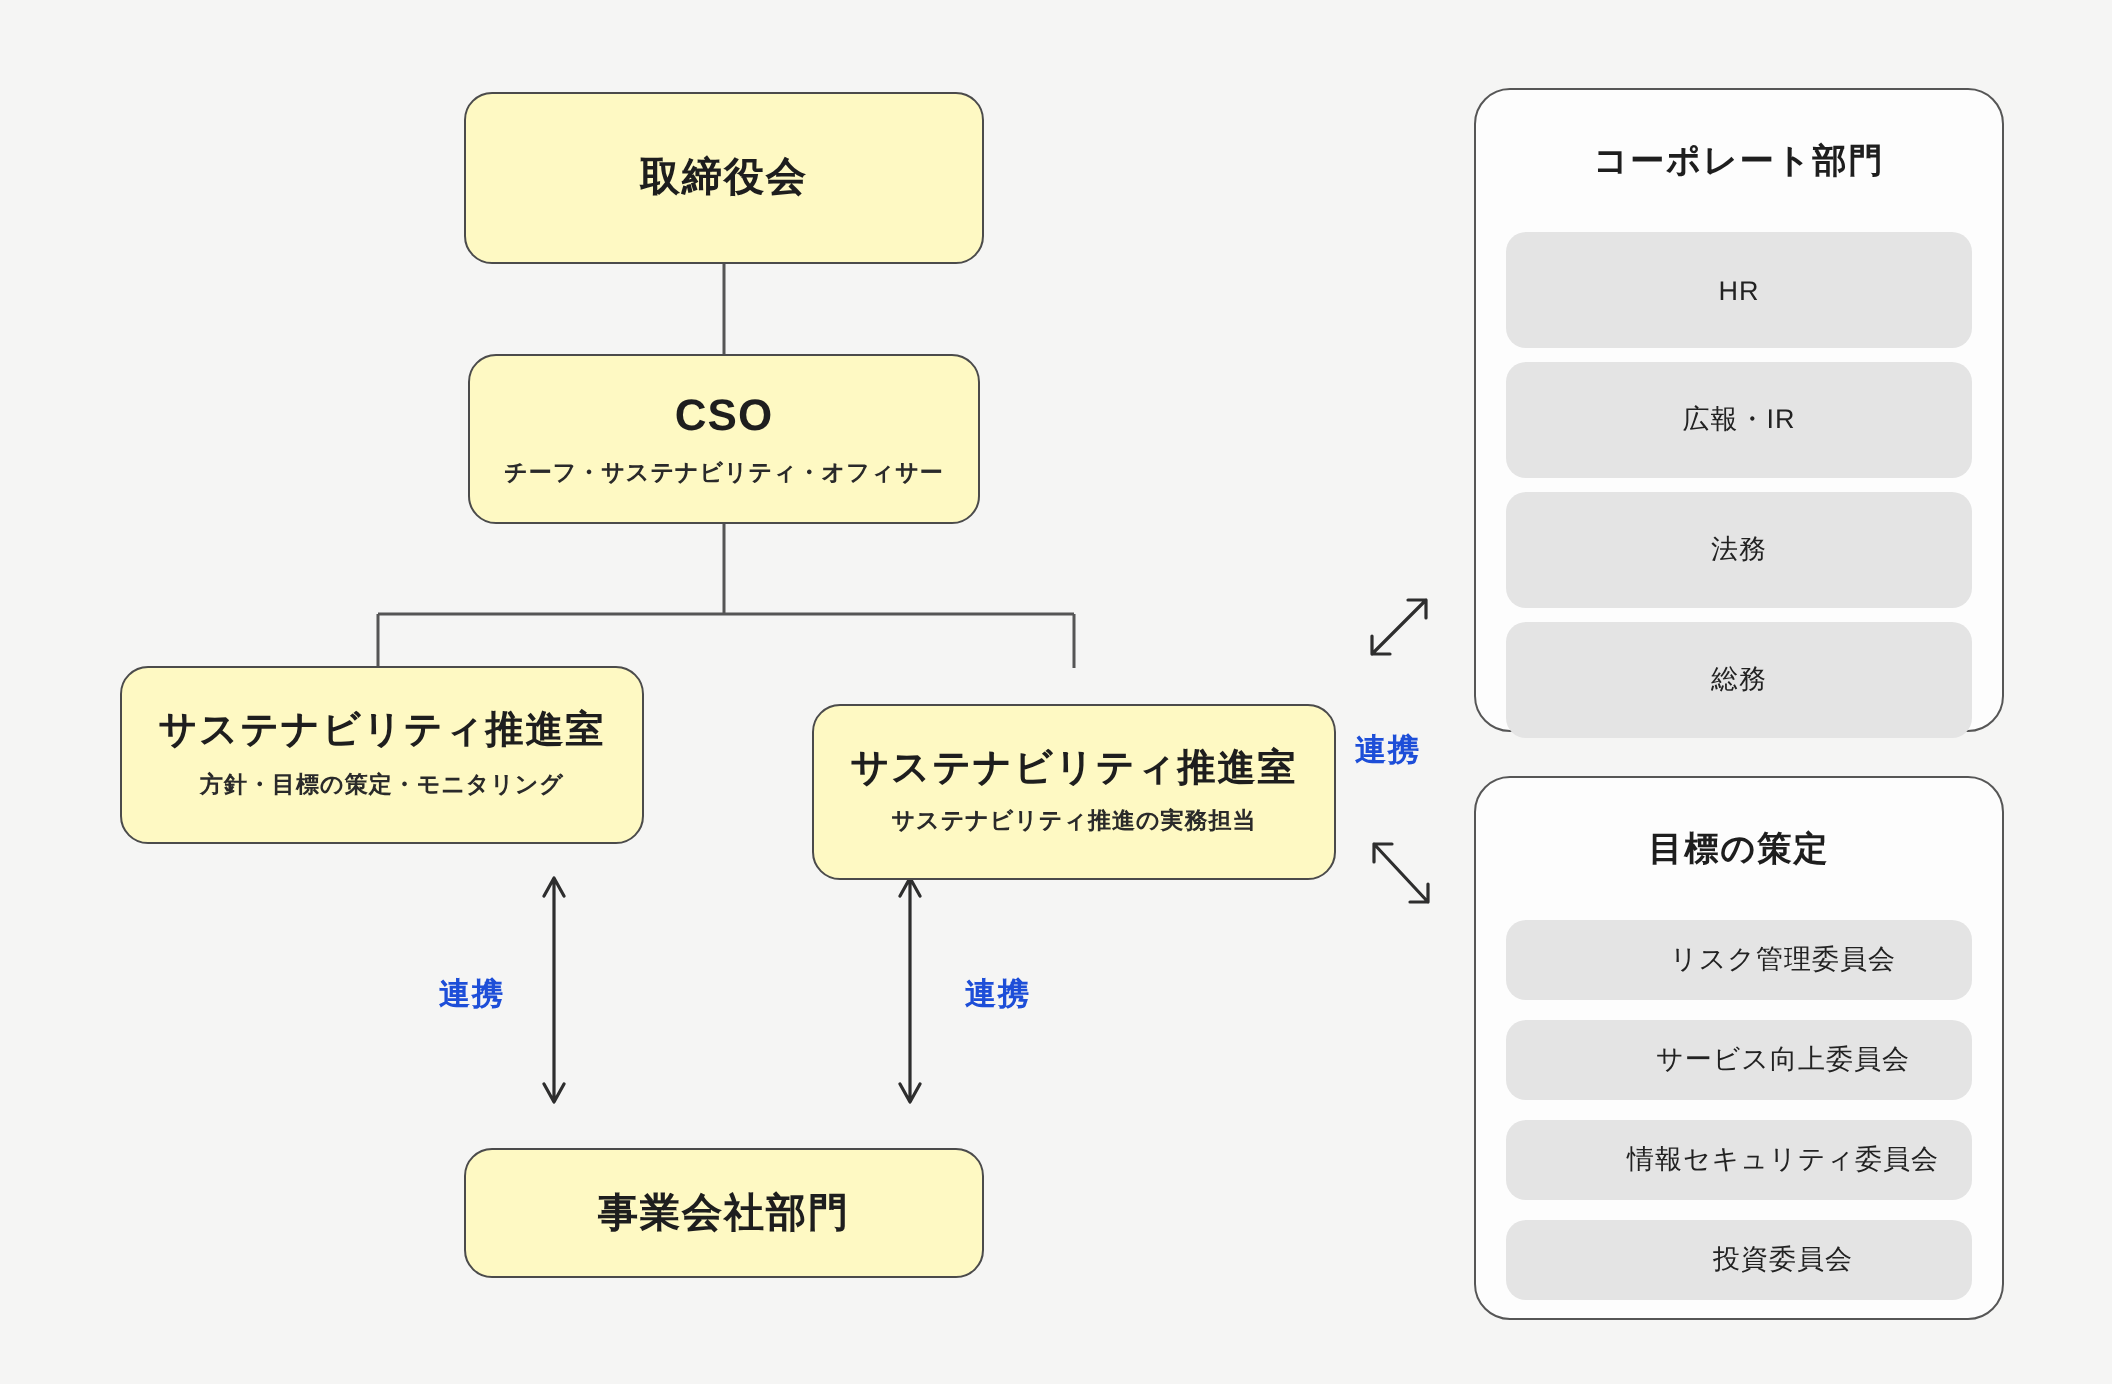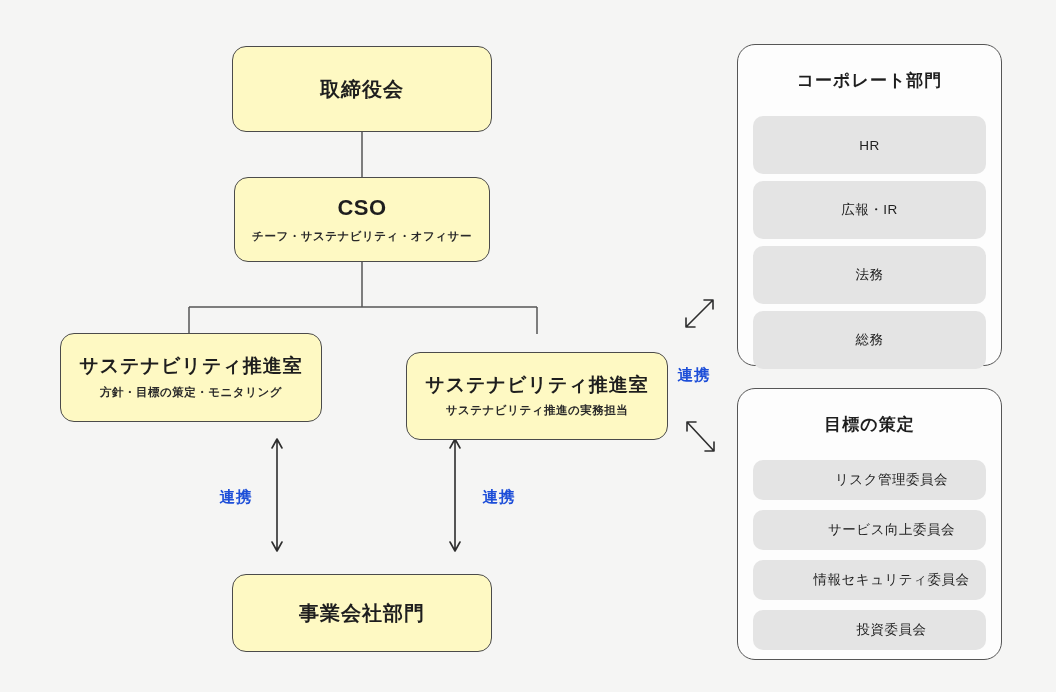--- a/index.html
+++ b/index.html
@@ -106,21 +106,21 @@
   <div class="node" style="left:60px; top:333px; width:262px; height:89px;">
     <div class="node-title">サステナビリティ推進室</div>
     <div class="node-sub">方針・目標の策定・モニタリング</div>
   </div>
 
   <div class="node" style="left:406px; top:334px; width:262px; height:88px;margin-top:18px;">
     <div class="node-title">サステナビリティ推進室</div>
     <div class="node-sub">サステナビリティ推進の実務担当</div>
   </div>
 
-  <div class="node" style="left:232px; top:574px; width:260px; height:78px;">
+  <div class="node" style="left:232px; top:574px; width:260px; height:65px;">
     <div class="node-title big">事業会社部門</div>
   </div>
 
   <div class="edge-label" style="left:668px; top:365px; width:52px;">連携</div>
   <div class="edge-label" style="left:210px; top:487px; width:52px;">連携</div>
   <div class="edge-label" style="left:473px; top:487px; width:52px;">連携</div>
 
   <div class="panel panel-corporate" style="left:737px; top:44px; width:265px; height:322px;">
     <div class="panel-header">コーポレート部門</div>
     <div class="pill">HR</div>

